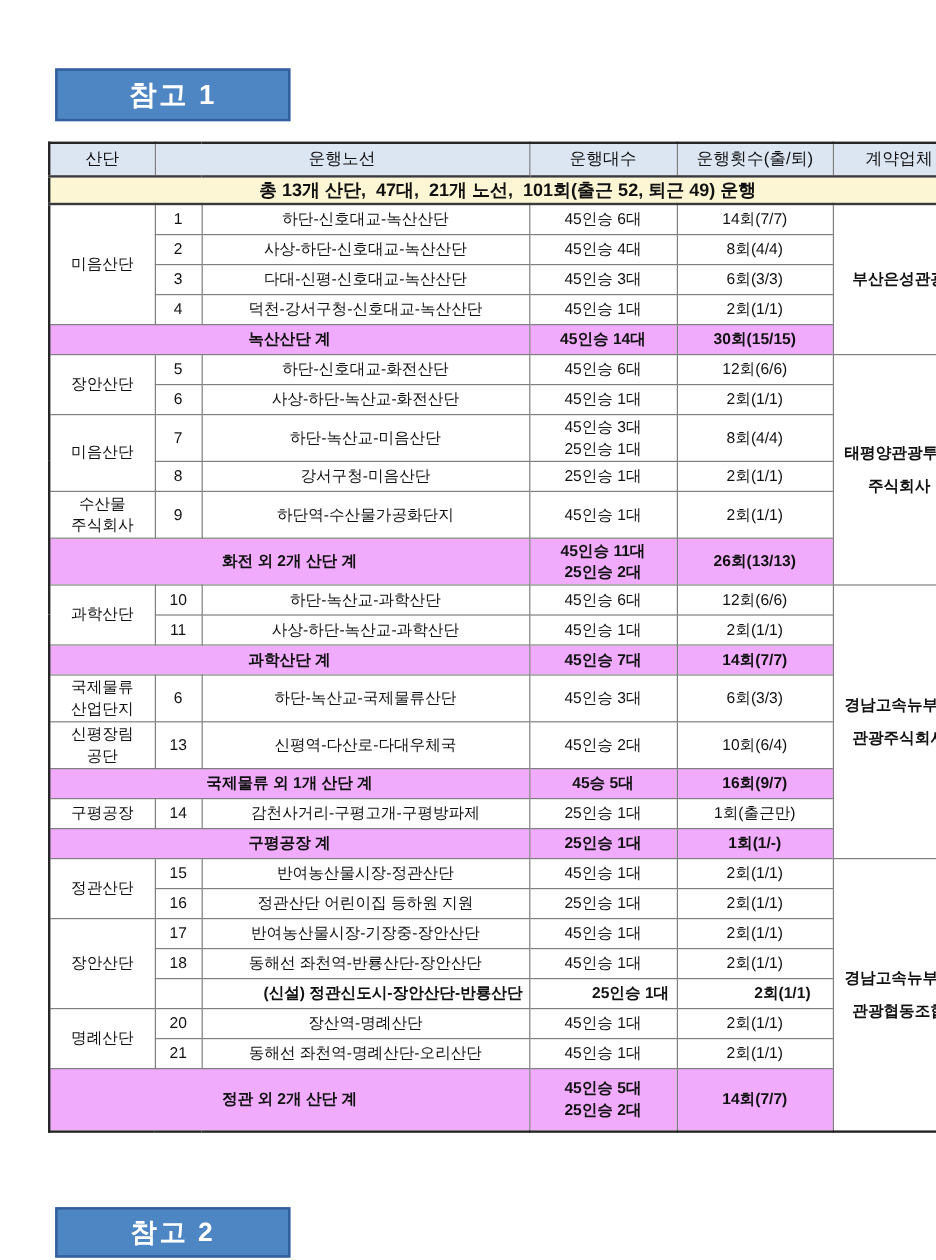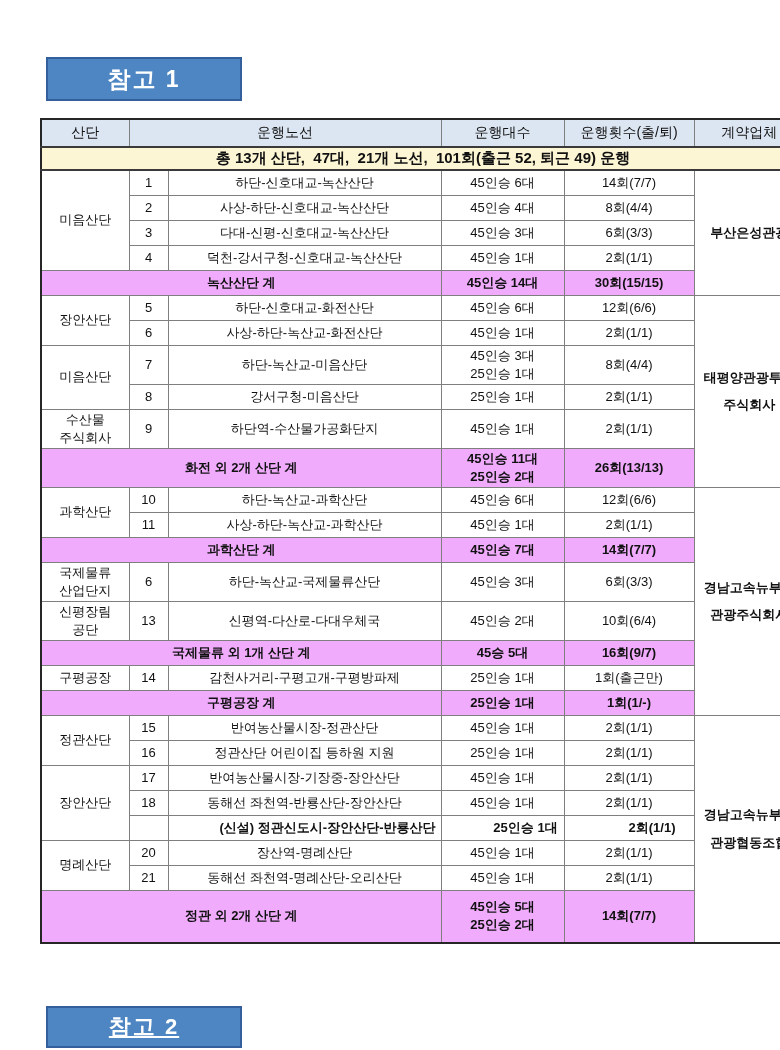--- a/index.html
+++ b/index.html
@@ -7,21 +7,21 @@
   body { font-family:"Liberation Sans","DejaVu Sans",sans-serif; color:#111; }
   .page { position:relative; width:780px; height:1050px; background:#fff; overflow:hidden;margin-left:32px; }
 
   
   .ref-banner { position:absolute; left:14px; right:10px; display:flex; align-items:stretch; }
   .ref1 { top:53px; height:52px; }
   .ref2 { top:1004px; height:46px; }
   .ref-badge { width:196px; background:#4e86c3; border:2px solid #33609c;
                color:#fff; font-weight:bold; font-size:23px; letter-spacing:2px;
                display:flex; align-items:center; justify-content:center; align-self:center; height:44px; }
-  .ref2 .ref-badge { height:42px; font-size:22px;text-decoration:underline; }
+  .ref2 .ref-badge { height:42px; font-size:22px; }
   .ref-title { flex:1; margin-left:12px; border:2px solid #111; background:#fff;
                display:flex; align-items:center; justify-content:center;
                font-weight:bold; font-size:23px; letter-spacing:-0.5px; }
   .ref2 .ref-title { font-size:22px; }
 
   
   table.bus { position:absolute; top:118px; left:8px; width:764px;
               border-collapse:collapse; table-layout:fixed;
               border:2px solid #262626; }
   .bus td, .bus th { border:1px solid #7f7f7f; text-align:center; vertical-align:middle;

